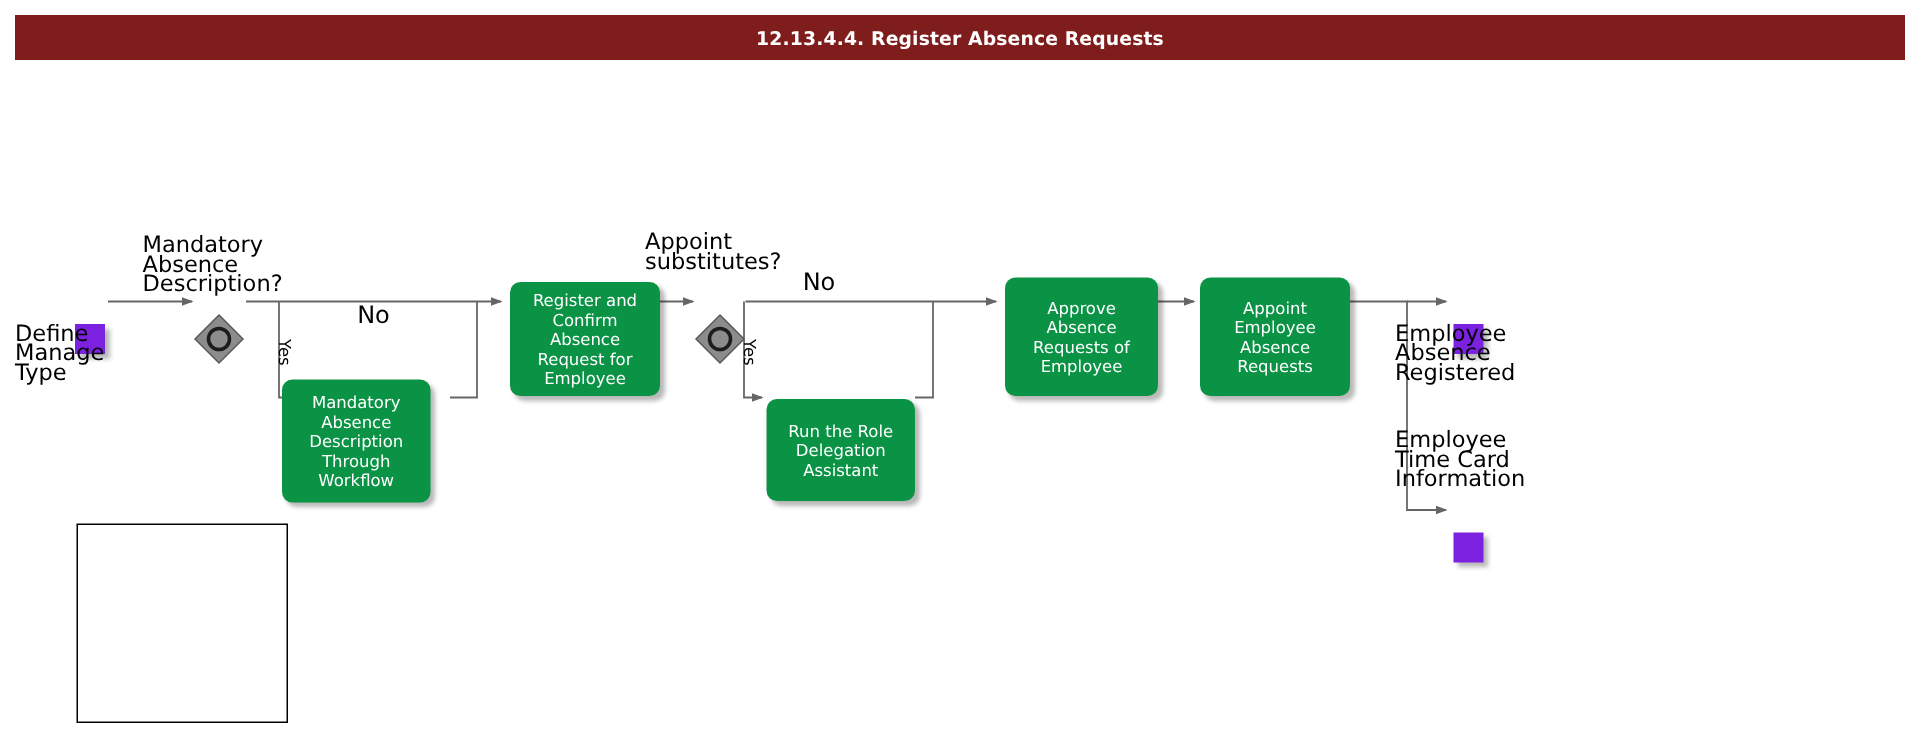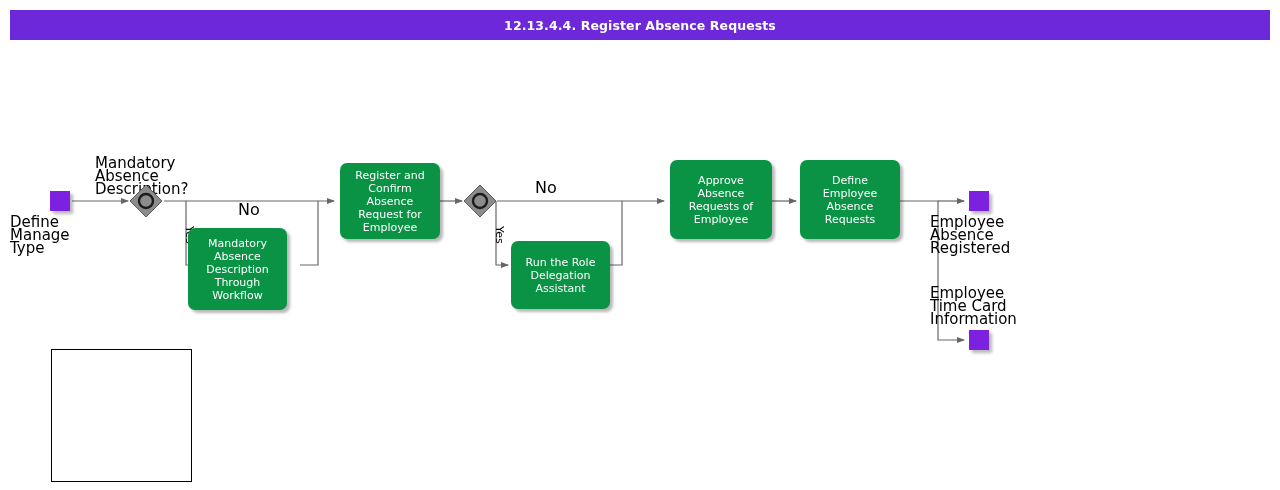--- a/index.html
+++ b/index.html
@@ -15,21 +15,21 @@
     overflow: hidden;
   }
 
   
   #title-bar {
     position: absolute;
     left: 10px;
     top: 10px;
     width: 1260px;
     height: 30px;
-    background: #6d28d9;
+    background: #7f1d1d;
     color: #ffffff;
     font-size: 12.5px;
     font-weight: bold;
     display: flex;
     align-items: center;
     justify-content: center;
     letter-spacing: 0.1px;
   }
 
   
@@ -43,21 +43,21 @@
   #wires {
     position: absolute;
     left: 0;
     top: 0;
     width: 1280px;
     height: 490px;
     pointer-events: none;
   }
 
   
-  .node { position: absolute; }
+  .node { position: absolute; margin-top: 25px; }
 
   .task {
     background: #0a9245;
     border-radius: 7px;
     color: #ffffff;
     font-size: 11px;
     line-height: 13px;
     display: flex;
     align-items: center;
     justify-content: center;
@@ -178,20 +178,22 @@
 Workflow</span>
   </div>
 
   <div class="node task" style="left:340px; top:163px; width:100px; height:76px;">
     <span>Register and
 Confirm Absence
 Request for
 Employee</span>
   </div>
 
+  <div class="lbl" style="left:430px; top:155px; width:100px;">Appoint
+substitutes?</div>
   <div class="node gateway" style="left:463px; top:184px;">
     <svg width="34" height="34" viewBox="0 0 34 34" xmlns="http://www.w3.org/2000/svg">
       <polygon points="17,1 33,17 17,33 1,17" fill="#8c8c8c" stroke="#5a5a5a" stroke-width="1"></polygon>
       <circle cx="17" cy="17" r="7" fill="none" stroke="#1c1c1c" stroke-width="2.4"></circle>
     </svg>
   </div>
   <div class="lbl-edge" style="left:522px; top:181px; width:48px;">No</div>
   <div class="lbl-vert" style="left:506px; top:226px;">Yes</div>
 
   <div class="node task" style="left:511px; top:241px; width:99px; height:68px;">
@@ -200,21 +202,21 @@
 Assistant</span>
   </div>
 
   <div class="node task" style="left:670px; top:160px; width:102px; height:79px;">
     <span>Approve Absence
 Requests of
 Employee</span>
   </div>
 
   <div class="node task" style="left:800px; top:160px; width:100px; height:79px;">
-    <span>Define
+    <span>Appoint
 Employee
 Absence
 Requests</span>
   </div>
 
   <div class="node event-sq" style="left:969px; top:191px;"></div>
   <div class="lbl" style="left:930px; top:216px; width:100px;">Employee
 Absence
 Registered</div>
 

